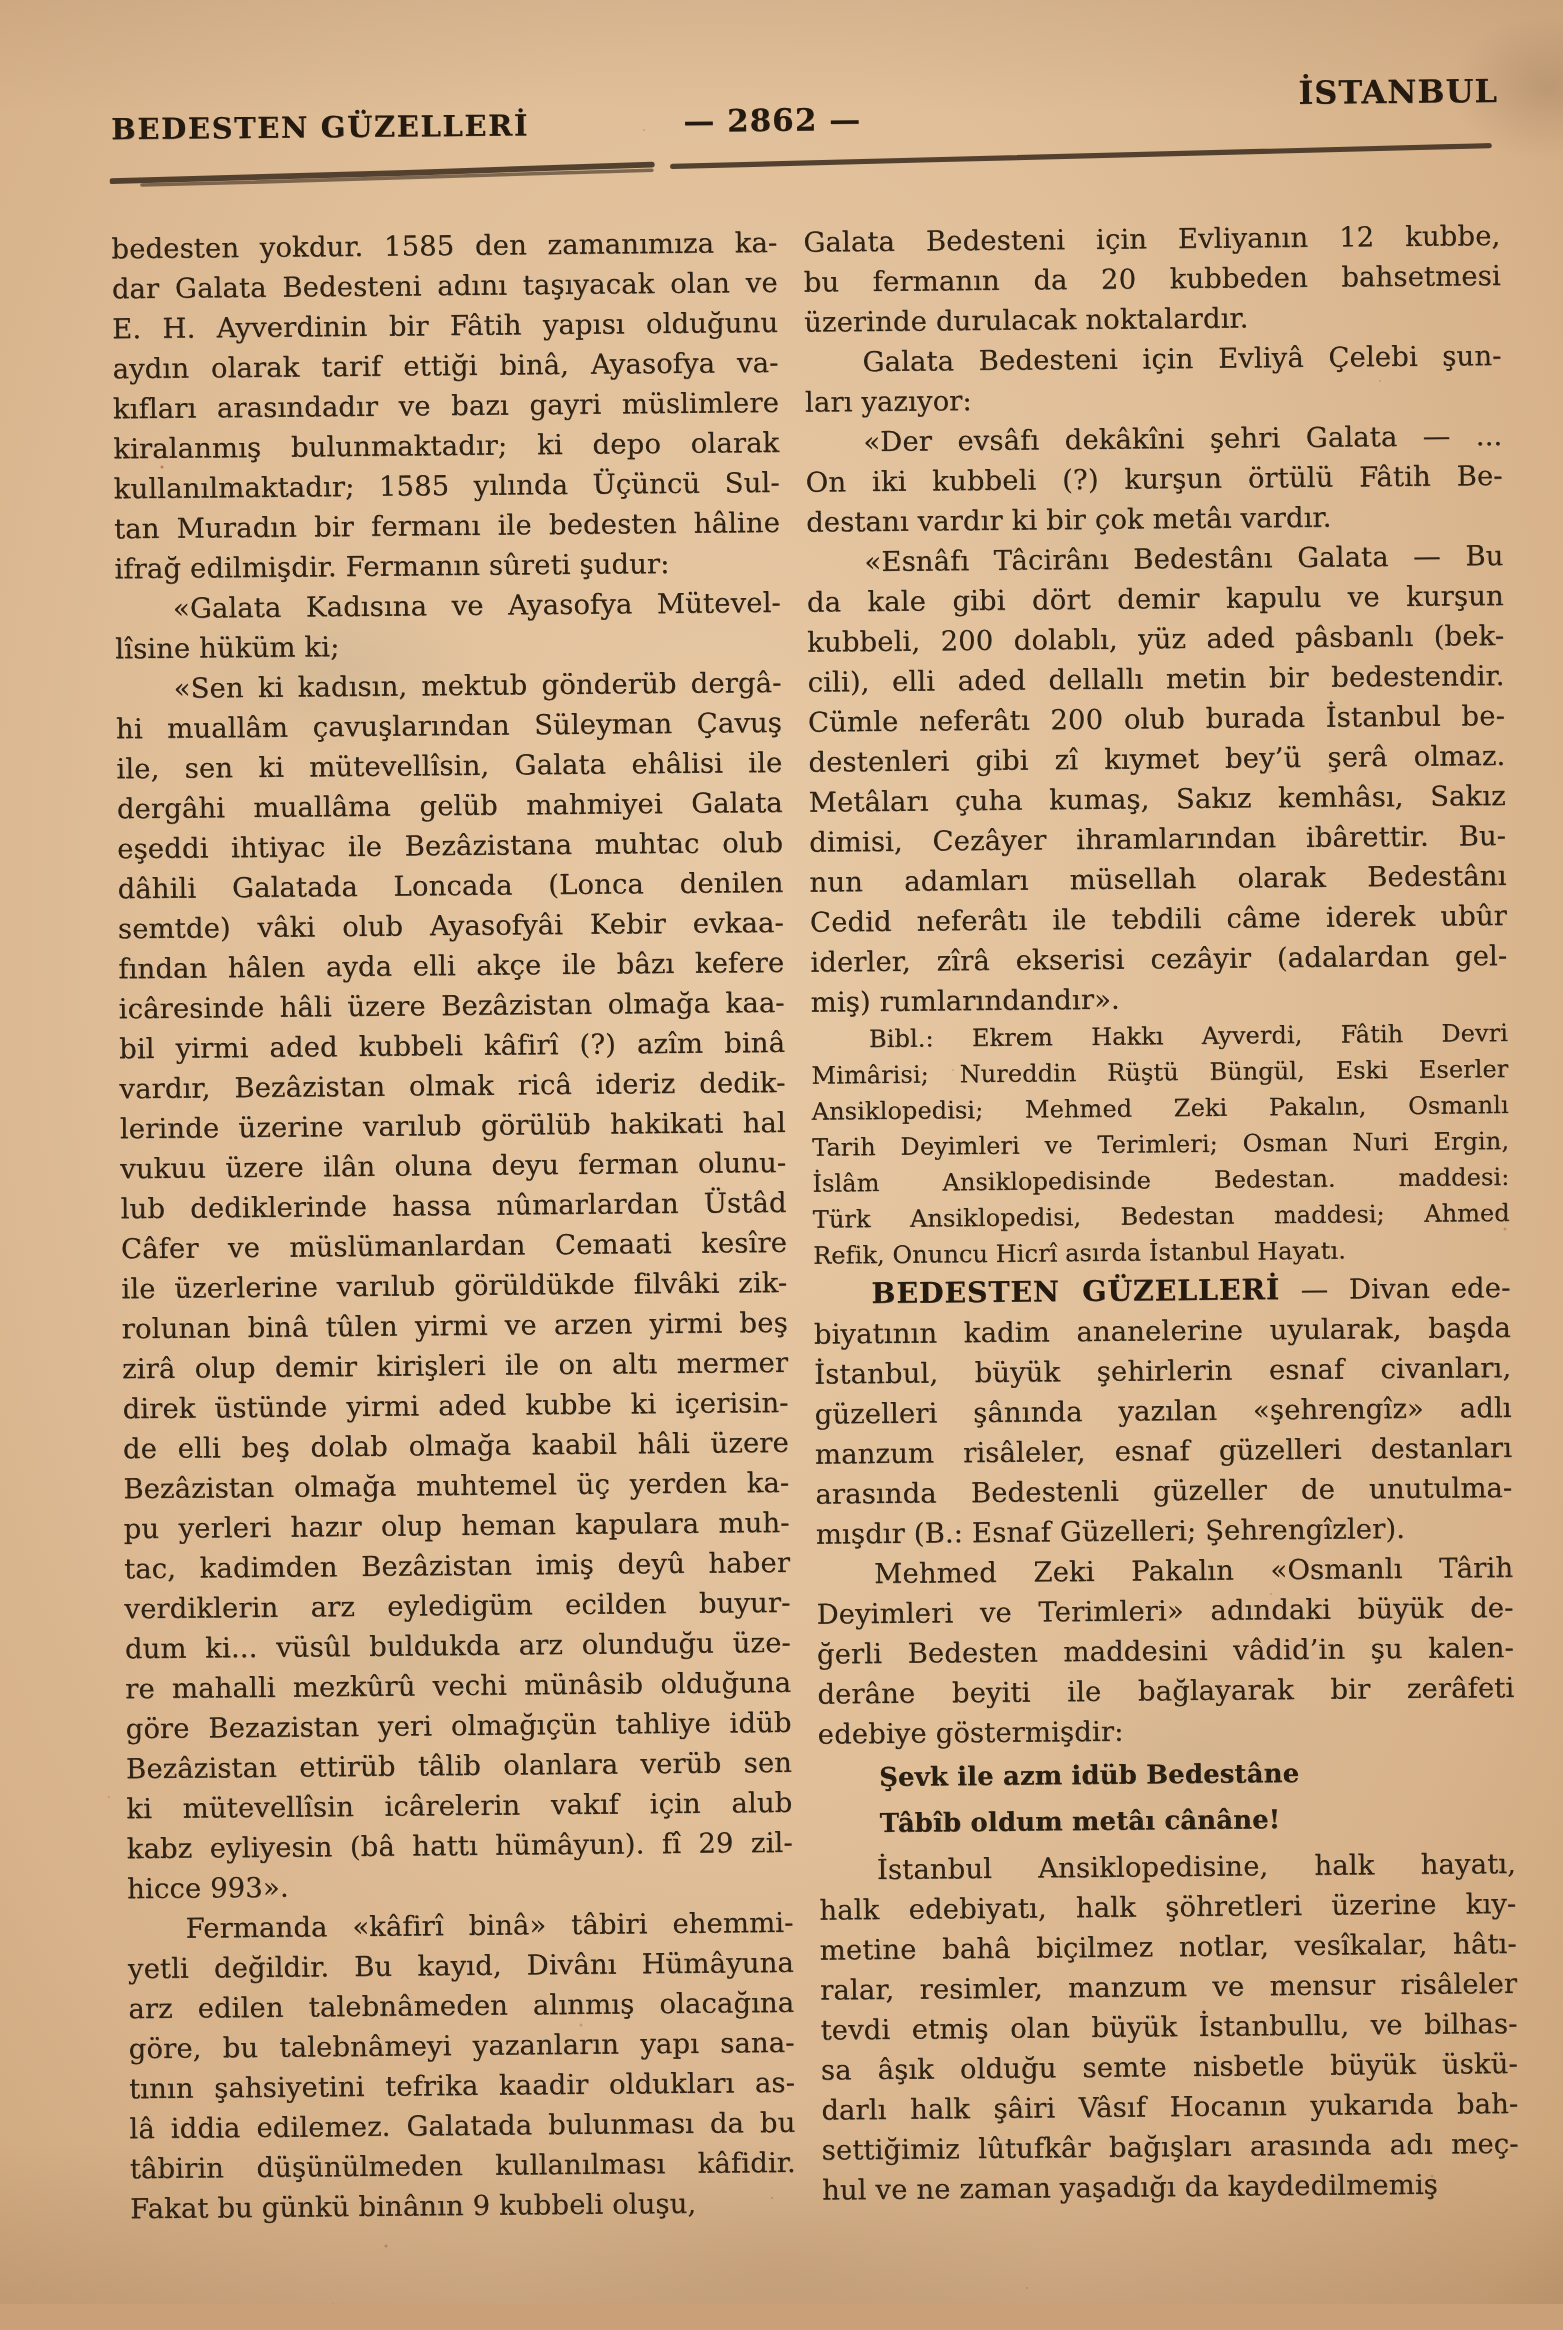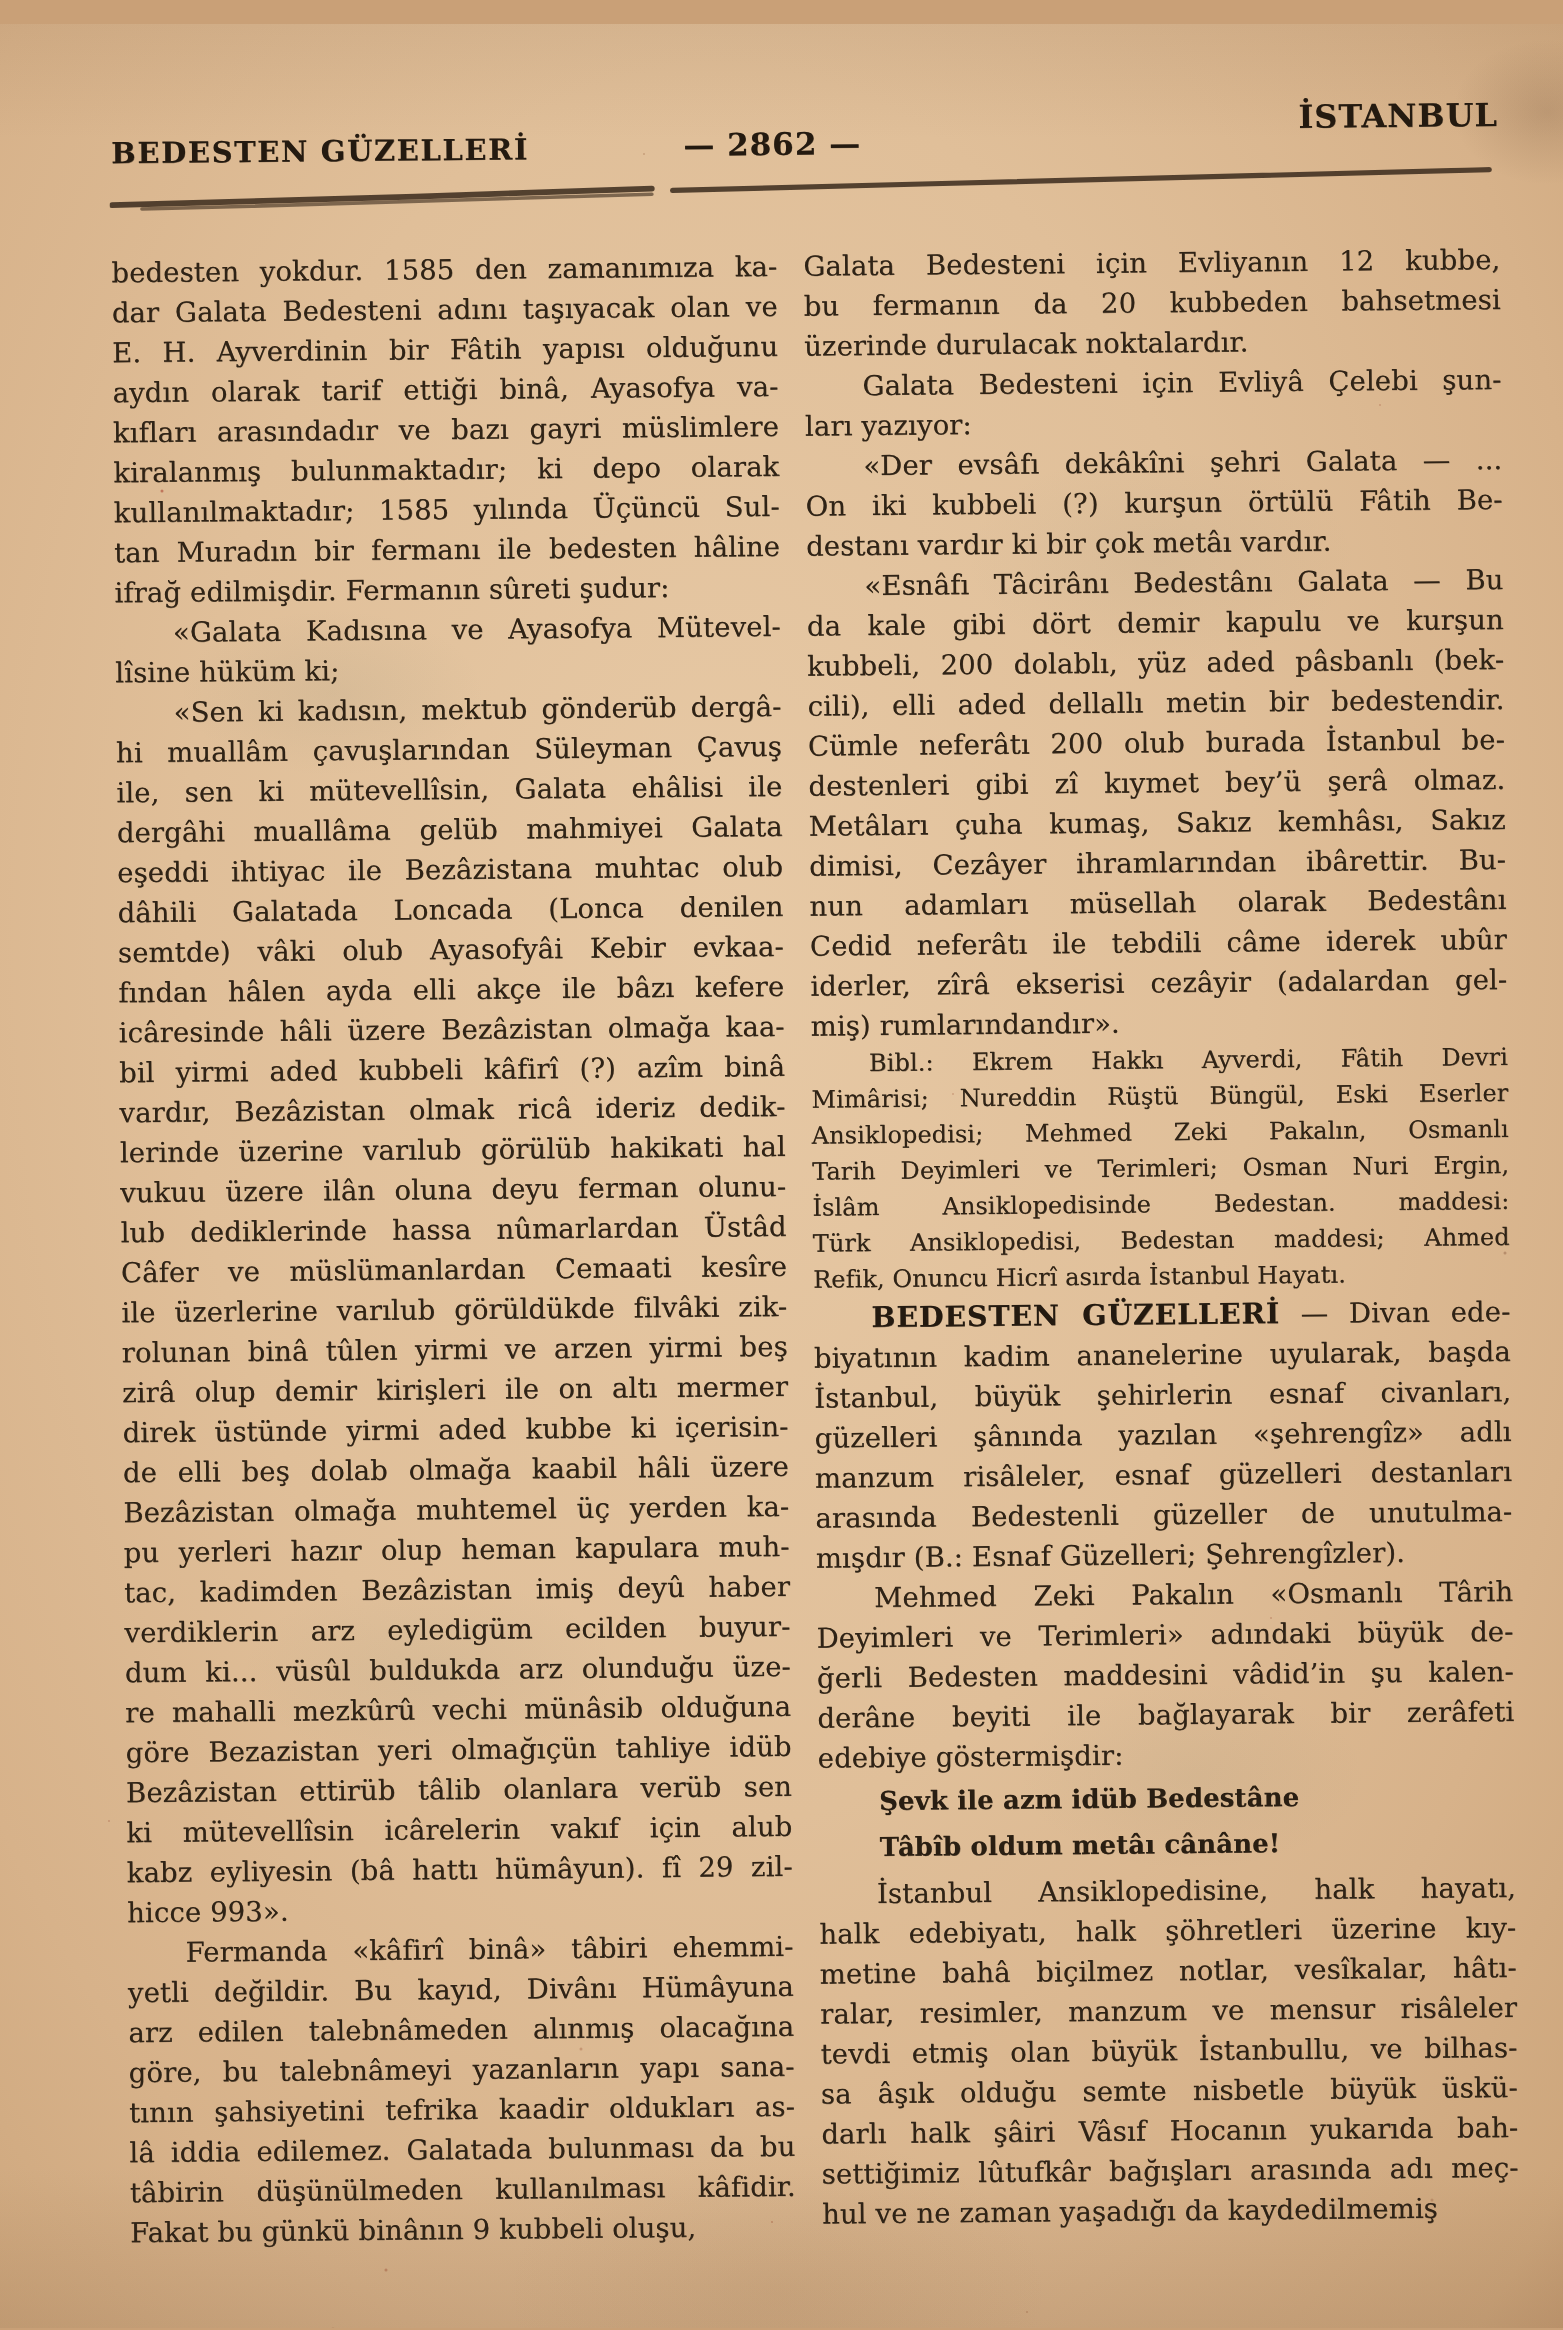--- a/index.html
+++ b/index.html
@@ -7,21 +7,20 @@
     width:1564px;height:2330px;overflow:hidden;
     font-family:"DejaVu Serif","Liberation Serif",serif;
     background:#c9a077;
   }
   .sheet{
     position:relative;width:1564px;height:2304px;overflow:hidden;
     background:
       linear-gradient(180deg, rgba(120,85,55,.10) 0%, rgba(120,85,55,0) 5%, rgba(120,85,55,0) 93%, rgba(115,80,50,.16) 100%),
       radial-gradient(ellipse at 46% 40%, #e7c9a5 0%, #e0bf99 45%, #d7b28a 75%, #cda67c 95%, #c69d74 100%);
     color:#2f2316;
-    margin-top:24px;
   }
   
   .sheet::before{
     content:"";position:absolute;inset:0;pointer-events:none;
     background:
       radial-gradient(ellipse 218px 119px at 332px 669px, rgba(120,130,110,.10), rgba(120,130,110,0) 70%),
       radial-gradient(ellipse 270px 135px at 430px 1648px, rgba(120,130,110,.09), rgba(120,130,110,0) 70%),
       radial-gradient(ellipse 280px 155px at 1161px 534px, rgba(125,132,112,.08), rgba(125,132,112,0) 70%),
       radial-gradient(ellipse 249px 135px at 1192px 1752px, rgba(125,132,112,.08), rgba(125,132,112,0) 70%),
       radial-gradient(ellipse 363px 218px at 777px 2270px, rgba(140,100,60,.10), rgba(140,100,60,0) 75%),

